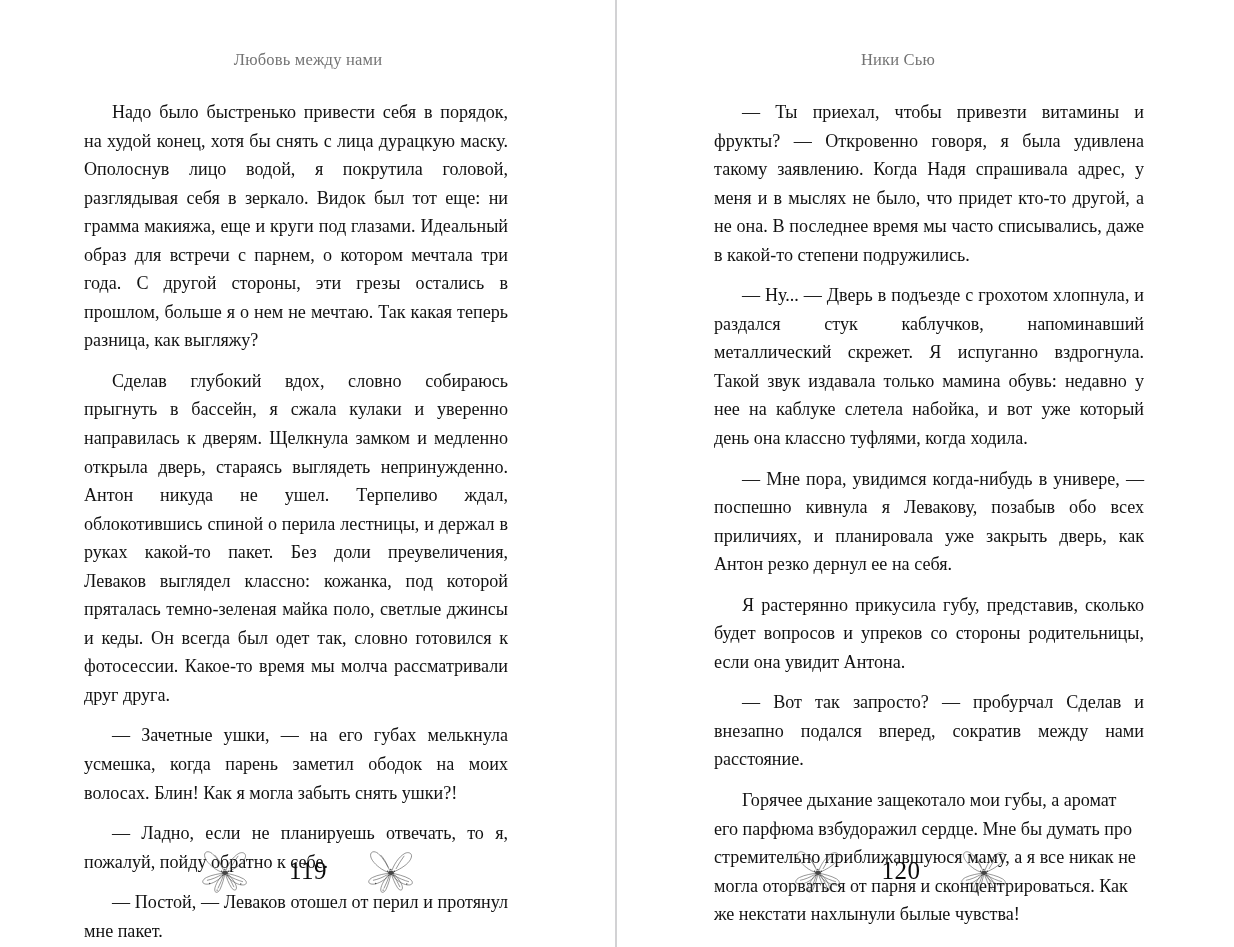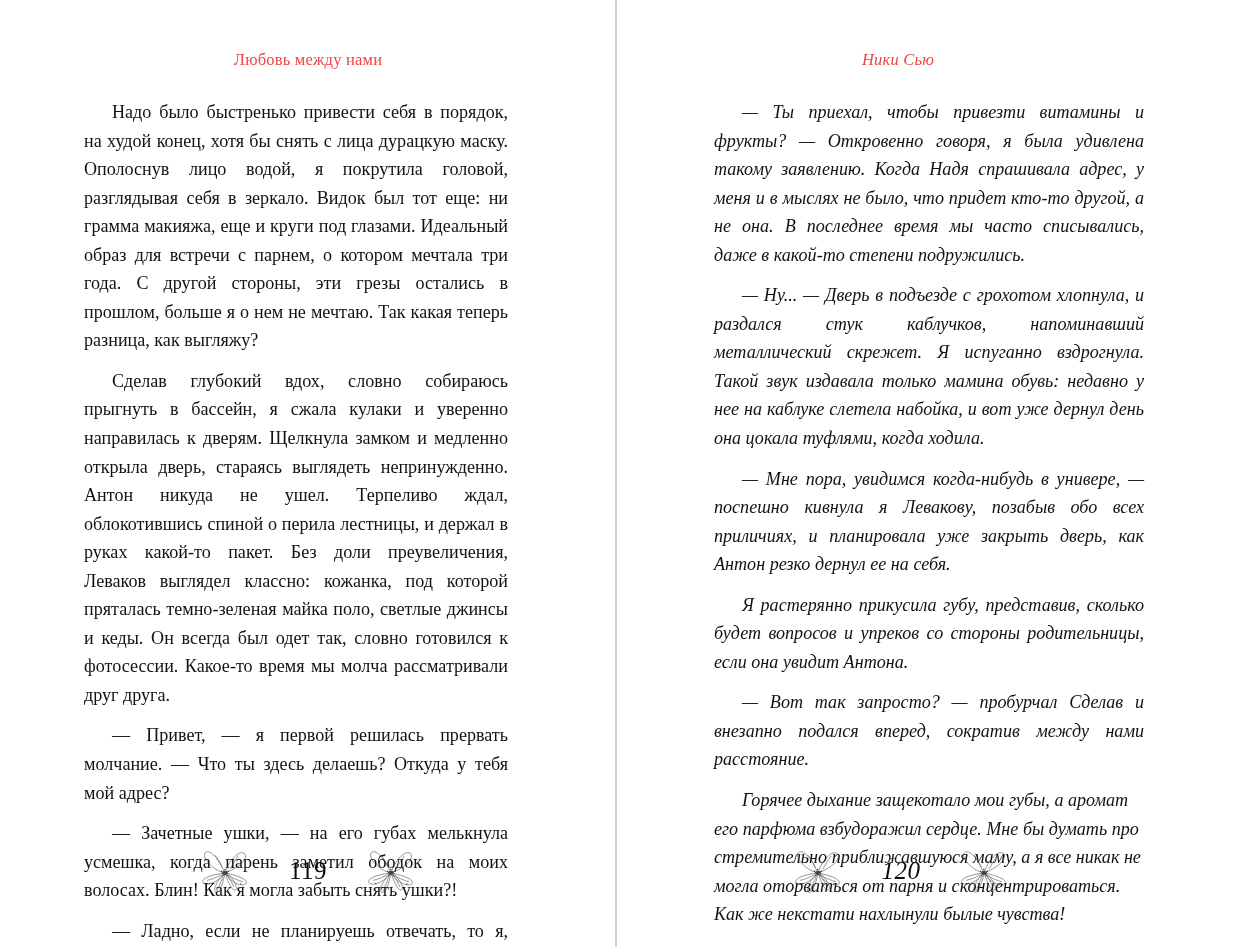--- a/index.html
+++ b/index.html
@@ -21,40 +21,40 @@
     inset: 0;
     display: flex;
   }
 
   .page {
     position: relative;
     height: 947px;
     box-sizing: border-box;
   }
   .page-left  { width: 616px; }
-  .page-right { width: 554px; font-style: italic; }
+  .page-right { width: 554px; }
 
   .gutter {
     position: absolute;
     left: 615px;
     top: 0;
     width: 2px;
     height: 947px;
     background: #d2d2d4;
   }
 
   .running-head {
     position: absolute;
     top: 50px;
     width: 100%;
     text-align: center;
     font-size: 16.5px;
     letter-spacing: 0.2px;
     font-weight: 400;
-    color: #ef4444;
+    color: #737373;
   }
   .page-left .running-head  { padding-right: 27px; }
   .page-right .running-head { padding-left: 5px; }
 
   .textblock {
     position: absolute;
     top: 86px;
     font-size: 18.1px;
     line-height: 28.55px;
     text-align: justify;
@@ -111,21 +111,20 @@
 
 <div class="spread">
 
   <div class="page page-left">
 
     <div class="running-head">Любовь между нами</div>
 
     <div class="textblock">
       <p>Надо было быстренько привести себя в порядок, на худой конец, хотя бы снять с лица дурацкую маску. Ополоснув лицо водой, я покрутила головой, разглядывая себя в зеркало. Видок был тот еще: ни грамма макияжа, еще и круги под глазами. Идеальный образ для встречи с парнем, о котором мечтала три года. С другой стороны, эти грезы остались в прошлом, больше я о нем не мечтаю. Так какая теперь разница, как выгляжу?</p>
       <p>Сделав глубокий вдох, словно собираюсь прыгнуть в бассейн, я сжала кулаки и уверенно направилась к дверям. Щелкнула замком и медленно открыла дверь, стараясь выглядеть непринужденно. Антон никуда не ушел. Терпеливо ждал, облокотившись спиной о перила лестницы, и держал в руках какой-то пакет. Без доли преувеличения, Леваков выглядел классно: кожанка, под которой пряталась темно-зеленая майка поло, светлые джинсы и кеды. Он всегда был одет так, словно готовился к фотосессии. Какое-то время мы молча рассматривали друг друга.</p>
-      <p>— Привет, — я первой решилась прервать молчание. — Что ты здесь делаешь? Откуда у тебя мой адрес?</p>
       <p>— Зачетные ушки, — на его губах мелькнула усмешка, когда парень заметил ободок на моих волосах. Блин! Как я могла забыть снять ушки?!</p>
       <p>— Ладно, если не планируешь отвечать, то я, пожалуй, пойду обратно к себе.</p>
       <p>— Постой, — Леваков отошел от перил и протянул мне пакет.</p>
       <p>— Надя сказала, ты болеешь. Тут витамины и фрукты, — будничным тоном сообщил Антон и вновь перевел взгляд на мой ободок с ушками. Оставалось только надеяться, что улыбка на его губах была вызвана не только моим странным видом.</p>
     </div>
 
     <div class="folio">
       <span class="ornament">
         <svg viewBox="0 0 60 56" xmlns="http://www.w3.org/2000/svg">
           <g fill="none" stroke="#3a3a3a" stroke-width="0.7" stroke-linecap="round" stroke-linejoin="round">
@@ -189,21 +188,21 @@
       </span>
     </div>
   </div>
 
   <div class="page page-right">
 
     <div class="running-head">Ники Сью</div>
 
     <div class="textblock">
       <p>— Ты приехал, чтобы привезти витамины и фрукты? — Откровенно говоря, я была удивлена такому заявлению. Когда Надя спрашивала адрес, у меня и в мыслях не было, что придет кто-то другой, а не она. В последнее время мы часто списывались, даже в какой-то степени подружились.</p>
-      <p>— Ну... — Дверь в подъезде с грохотом хлопнула, и раздался стук каблучков, напоминавший металлический скрежет. Я испуганно вздрогнула. Такой звук издавала только мамина обувь: недавно у нее на каблуке слетела набойка, и вот уже дернул день она цокала туфлями, когда ходила.</p>
+      <p>— Ну... — Дверь в подъезде с грохотом хлопнула, и раздался стук каблучков, напоминавший металлический скрежет. Я испуганно вздрогнула. Такой звук издавала только мамина обувь: недавно у нее на каблуке слетела набойка, и вот уже который день она классно туфлями, когда ходила.</p>
       <p>— Мне пора, увидимся когда-нибудь в универе, — поспешно кивнула я Левакову, позабыв обо всех приличиях, и планировала уже закрыть дверь, как Антон резко дернул ее на себя.</p>
       <p>Я растерянно прикусила губу, представив, сколько будет вопросов и упреков со стороны родительницы, если она увидит Антона.</p>
       <p>— Вот так запросто? — пробурчал Сделав и внезапно подался вперед, сократив между нами расстояние.</p>
       <p>Горячее дыхание защекотало мои губы, а аромат его парфюма взбудоражил сердце. Мне бы думать про стремительно приближавшуюся маму, а я все никак не могла оторваться от парня и сконцентрироваться. Как же некстати нахлынули былые чувства!</p>
     </div>
 
     <div class="folio">
       <span class="ornament">
         <svg viewBox="0 0 60 56" xmlns="http://www.w3.org/2000/svg">
           <g fill="none" stroke="#3a3a3a" stroke-width="0.7" stroke-linecap="round" stroke-linejoin="round">

